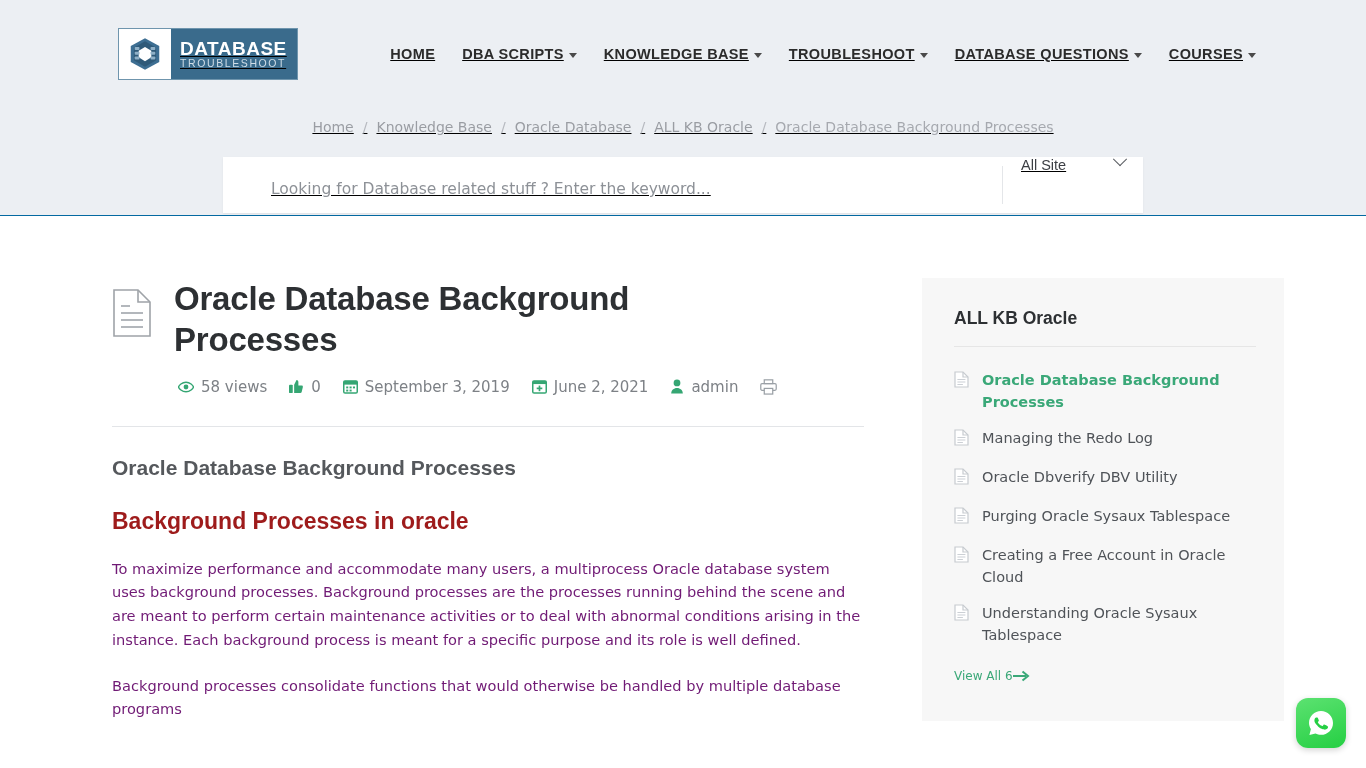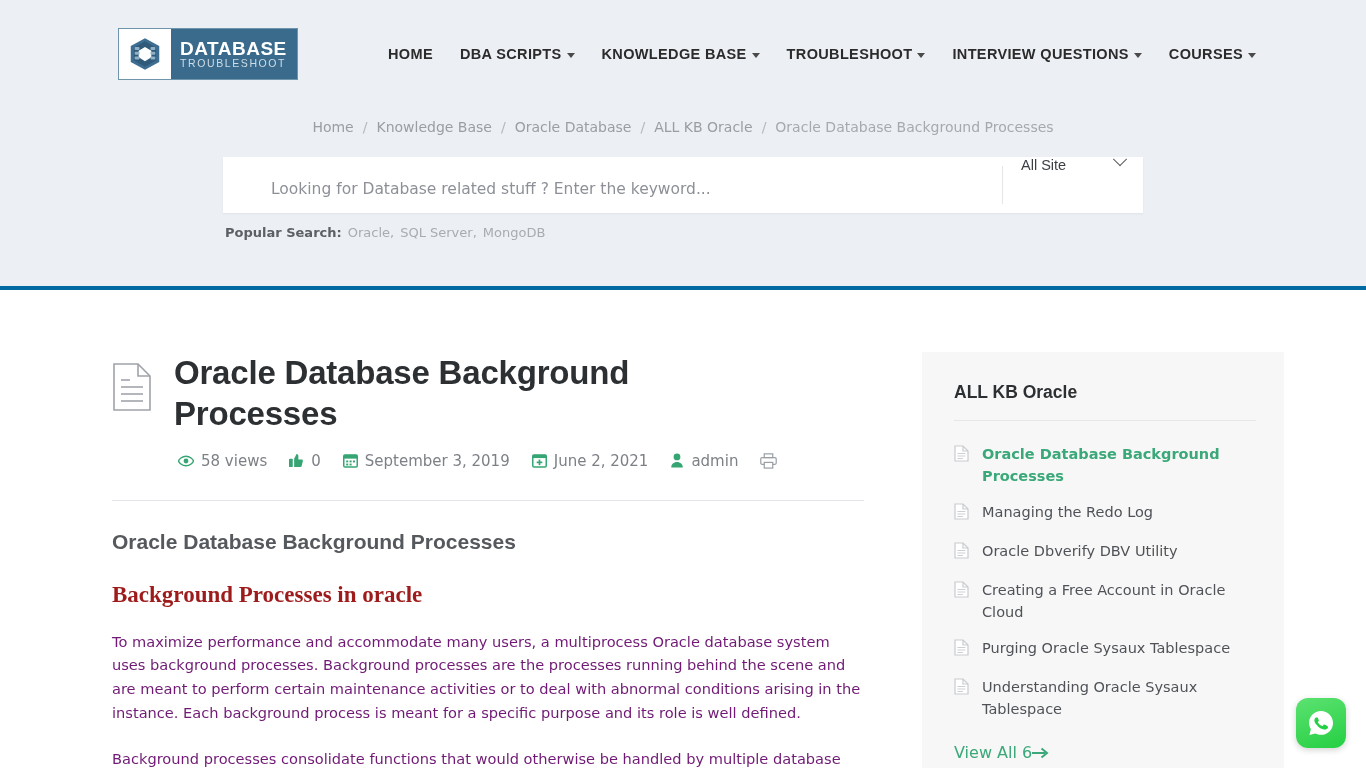--- a/index.html
+++ b/index.html
@@ -6,23 +6,24 @@
   html, body {
     width: 1366px; height: 768px;
     font-family: "DejaVu Sans", sans-serif;
     background: #ffffff;
     overflow: hidden;
   }
 
   
   .hero {
     background: #eceff3;
-    height: 290px;
+    height: 216px;
     position: relative;
-    border-bottom: 4px solid #0369a1;
+    border-bottom: 1px solid #0369a1;
+    text-decoration: underline;
   }
   .navbar {
     height: 108px;
     display: flex;
     align-items: center;
     padding: 0 110px 0 118px;
   }
   .logo {
     width: 180px; height: 52px;
     background: #3a6b8c;
@@ -174,21 +175,21 @@
     font-size: 21px;
     color: #55585c;
     font-weight: bold;
     font-family: "Liberation Sans", sans-serif;
   }
   h3.red {
     margin-top: 28px;
     font-size: 23px;
     color: #9e1b1b;
     font-weight: bold;
-    font-family: Liberation Serif, serif;
+    font-family: Liberation Sans, sans-serif;
   }
   .para {
     margin-top: 22px;
     font-size: 14.6px;
     line-height: 1.63;
     color: #701a75;
   }
 
   
   .sidebar {
@@ -212,21 +213,21 @@
     line-height: 1.52;
     color: #4f5358;
     cursor: pointer;
   }
   .sb-item .sb-ic { flex: 0 0 auto; margin-top: 2px; }
   .sb-item.active { color: #3aa878; font-weight: bold; }
   .viewall {
     margin-top: 16px;
     display: flex; align-items: center; gap: 0;
     color: #3aa878;
-    font-size: 16px;
+    font-size: 12px;
     cursor: pointer;
   }
 
   
   .wa {
     position: absolute;
     right: 20px; bottom: 20px;
     width: 50px; height: 50px;
     border-radius: 12px;
     background: linear-gradient(160deg,#5ce271 0%,#25cf43 100%);
@@ -275,21 +276,21 @@
         </div>
         <div class="navitem">
           <span>KNOWLEDGE BASE</span>
           <i class="caret"></i>
         </div>
         <div class="navitem">
           <span>TROUBLESHOOT</span>
           <i class="caret"></i>
         </div>
         <div class="navitem">
-          <span>INTERVIEW QUESTIONS</span>
+          <span>DATABASE QUESTIONS</span>
           <i class="caret"></i>
         </div>
         <div class="navitem">
           <span>COURSES</span>
           <i class="caret"></i>
         </div>
       </div>
     </div>
 
     <div class="breadcrumb">
@@ -306,26 +307,20 @@
 
     <div class="searchwrap">
       <input class="search-input" type="text" placeholder="Looking for Database related stuff ? Enter the keyword..." style="">
       <div class="search-divider"></div>
       <div class="search-select">
         <span>All Site</span>
         <i class="chev"></i>
       </div>
     </div>
 
-    <div class="popular">
-      <span class="lbl">Popular Search:</span>
-      <span class="tag">Oracle,</span>
-      <span class="tag">SQL Server,</span>
-      <span class="tag">MongoDB</span>
-    </div>
   </div>
 
   <div class="page">
 
     <div class="article">
 
       <div class="title-row">
         <span class="doc-icon">
           <svg width="40" height="50" viewBox="0 0 40 50">
             <path d="M2 2 h24 l12 12 v34 h-36 z" fill="#ffffff" stroke="#9fa3a8" stroke-width="1.6"></path>
@@ -446,34 +441,34 @@
       <div class="sb-item">
         <span class="sb-ic">
           <svg width="15" height="17" viewBox="0 0 15 17">
               <path d="M1 1h8l5 5v10H1z" fill="#fff" stroke="#c7cbd0" stroke-width="1.2"></path>
               <path d="M9 1v5h5" fill="none" stroke="#c7cbd0" stroke-width="1.2"></path>
               <rect x="3.4" y="8" width="8" height="1" fill="#ccd0d5"></rect>
               <rect x="3.4" y="10.5" width="8" height="1" fill="#ccd0d5"></rect>
               <rect x="3.4" y="13" width="5.5" height="1" fill="#ccd0d5"></rect>
             </svg>
         </span>
+        <span>Purging Oracle Sysaux Tablespace</span>
+      </div>
+
+      <div class="sb-item">
+        <span class="sb-ic">
+          <svg width="15" height="17" viewBox="0 0 15 17">
+              <path d="M1 1h8l5 5v10H1z" fill="#fff" stroke="#c7cbd0" stroke-width="1.2"></path>
+              <path d="M9 1v5h5" fill="none" stroke="#c7cbd0" stroke-width="1.2"></path>
+              <rect x="3.4" y="8" width="8" height="1" fill="#ccd0d5"></rect>
+              <rect x="3.4" y="10.5" width="8" height="1" fill="#ccd0d5"></rect>
+              <rect x="3.4" y="13" width="5.5" height="1" fill="#ccd0d5"></rect>
+            </svg>
+        </span>
         <span>Creating a Free Account in Oracle Cloud</span>
-      </div>
-
-      <div class="sb-item">
-        <span class="sb-ic">
-          <svg width="15" height="17" viewBox="0 0 15 17">
-              <path d="M1 1h8l5 5v10H1z" fill="#fff" stroke="#c7cbd0" stroke-width="1.2"></path>
-              <path d="M9 1v5h5" fill="none" stroke="#c7cbd0" stroke-width="1.2"></path>
-              <rect x="3.4" y="8" width="8" height="1" fill="#ccd0d5"></rect>
-              <rect x="3.4" y="10.5" width="8" height="1" fill="#ccd0d5"></rect>
-              <rect x="3.4" y="13" width="5.5" height="1" fill="#ccd0d5"></rect>
-            </svg>
-        </span>
-        <span>Purging Oracle Sysaux Tablespace</span>
       </div>
 
       <div class="sb-item">
         <span class="sb-ic">
           <svg width="15" height="17" viewBox="0 0 15 17">
               <path d="M1 1h8l5 5v10H1z" fill="#fff" stroke="#c7cbd0" stroke-width="1.2"></path>
               <path d="M9 1v5h5" fill="none" stroke="#c7cbd0" stroke-width="1.2"></path>
               <rect x="3.4" y="8" width="8" height="1" fill="#ccd0d5"></rect>
               <rect x="3.4" y="10.5" width="8" height="1" fill="#ccd0d5"></rect>
               <rect x="3.4" y="13" width="5.5" height="1" fill="#ccd0d5"></rect>

